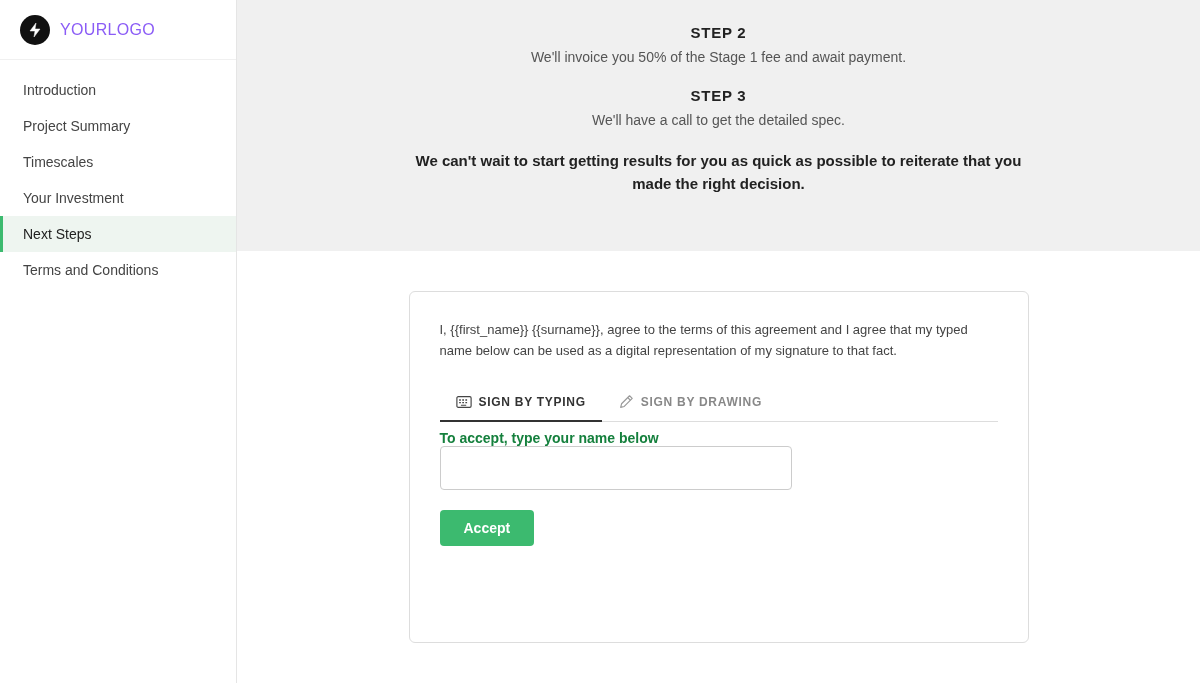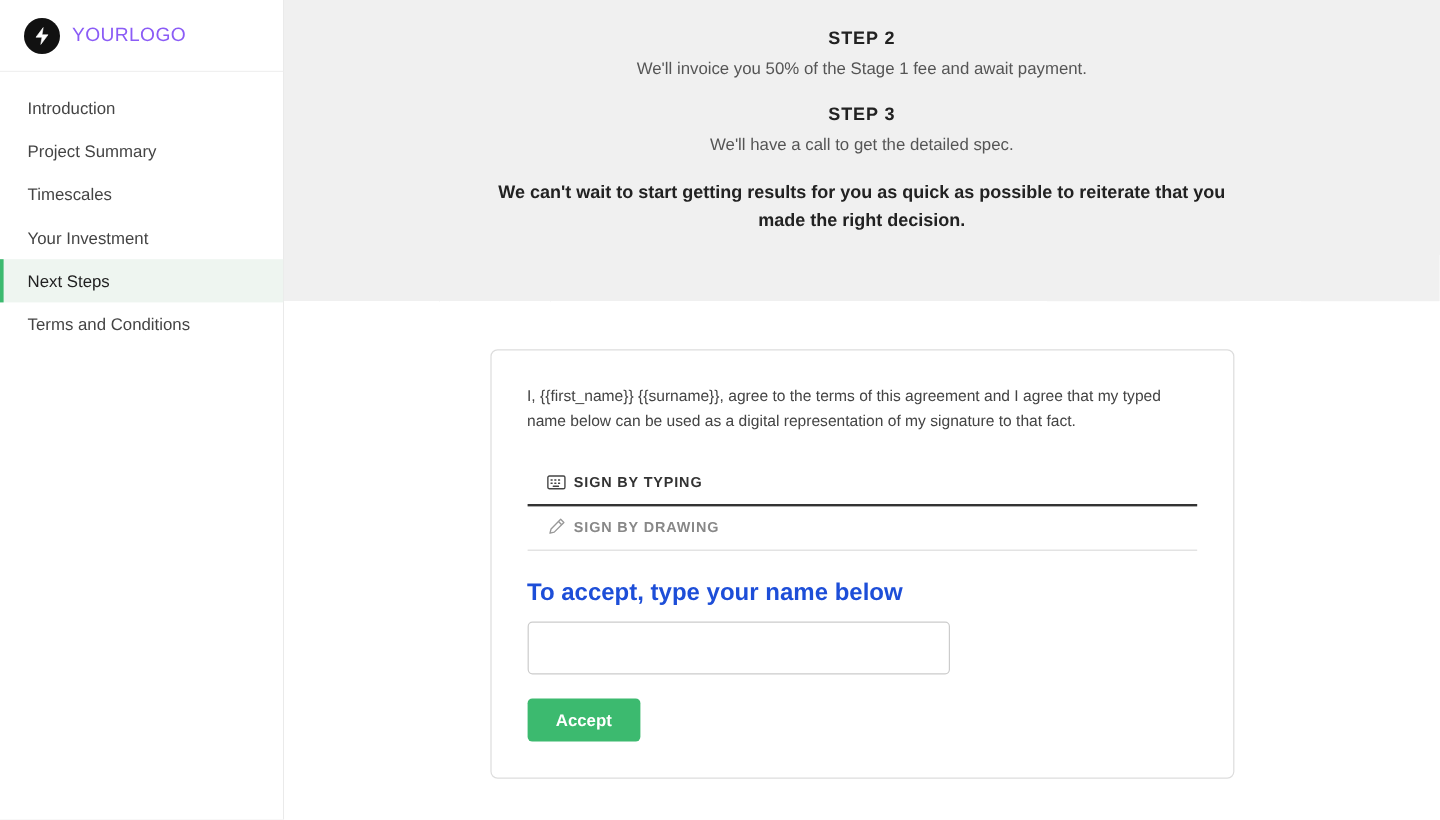--- a/index.html
+++ b/index.html
@@ -113,22 +113,21 @@
       font-size: 13px;
       color: #444;
       line-height: 1.6;
       margin-bottom: 22px;
     }
 
     
     .sign-tabs {
       display: flex;
       border-bottom: 1px solid #ddd;
-      margin-bottom: 24px;
-      flex-direction: column;
+      margin-bottom: 8px;
     }
     .sign-tab {
       display: flex;
       align-items: center;
       gap: 7px;
       padding: 10px 16px;
       font-size: 12px;
       font-weight: 600;
       color: #888;
       cursor: pointer;
@@ -136,24 +135,23 @@
       border-bottom: 2px solid transparent;
       margin-bottom: -1px;
     }
     .sign-tab.active {
       color: #333;
       border-bottom: 2px solid #333;
     }
     .sign-tab svg { width: 16px; height: 16px; }
 
     .type-label {
-      font-size: 20px;
+      font-size: 14px;
       font-weight: 600;
-      color: #1d4ed8;
-      margin-bottom: 12px;
+      color: #15803d;
     }
     .name-input {
       width: 100%;
       max-width: 352px;
       height: 44px;
       border: 1px solid #ccc;
       border-radius: 4px;
       padding: 0 12px;
       font-size: 14px;
       color: #333;

